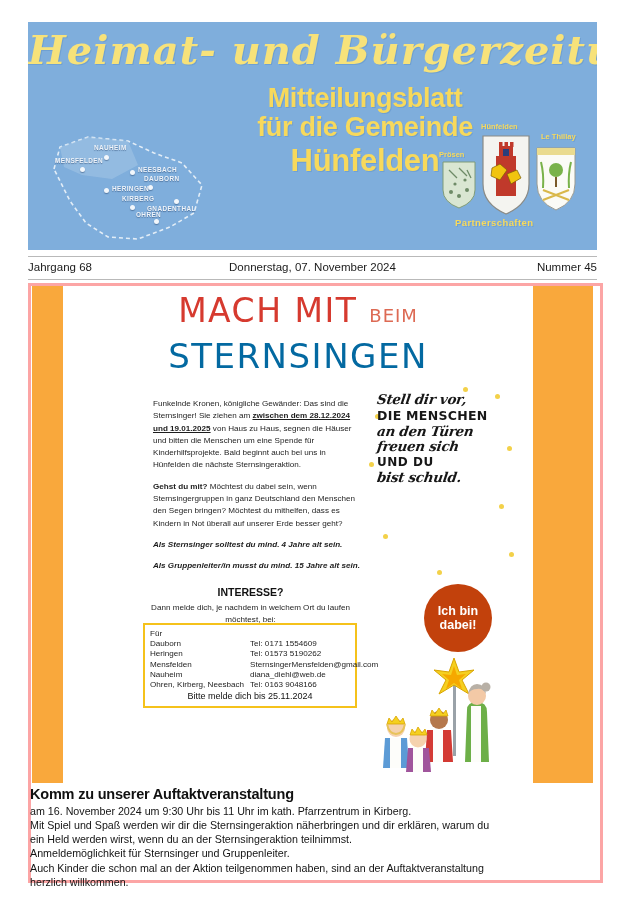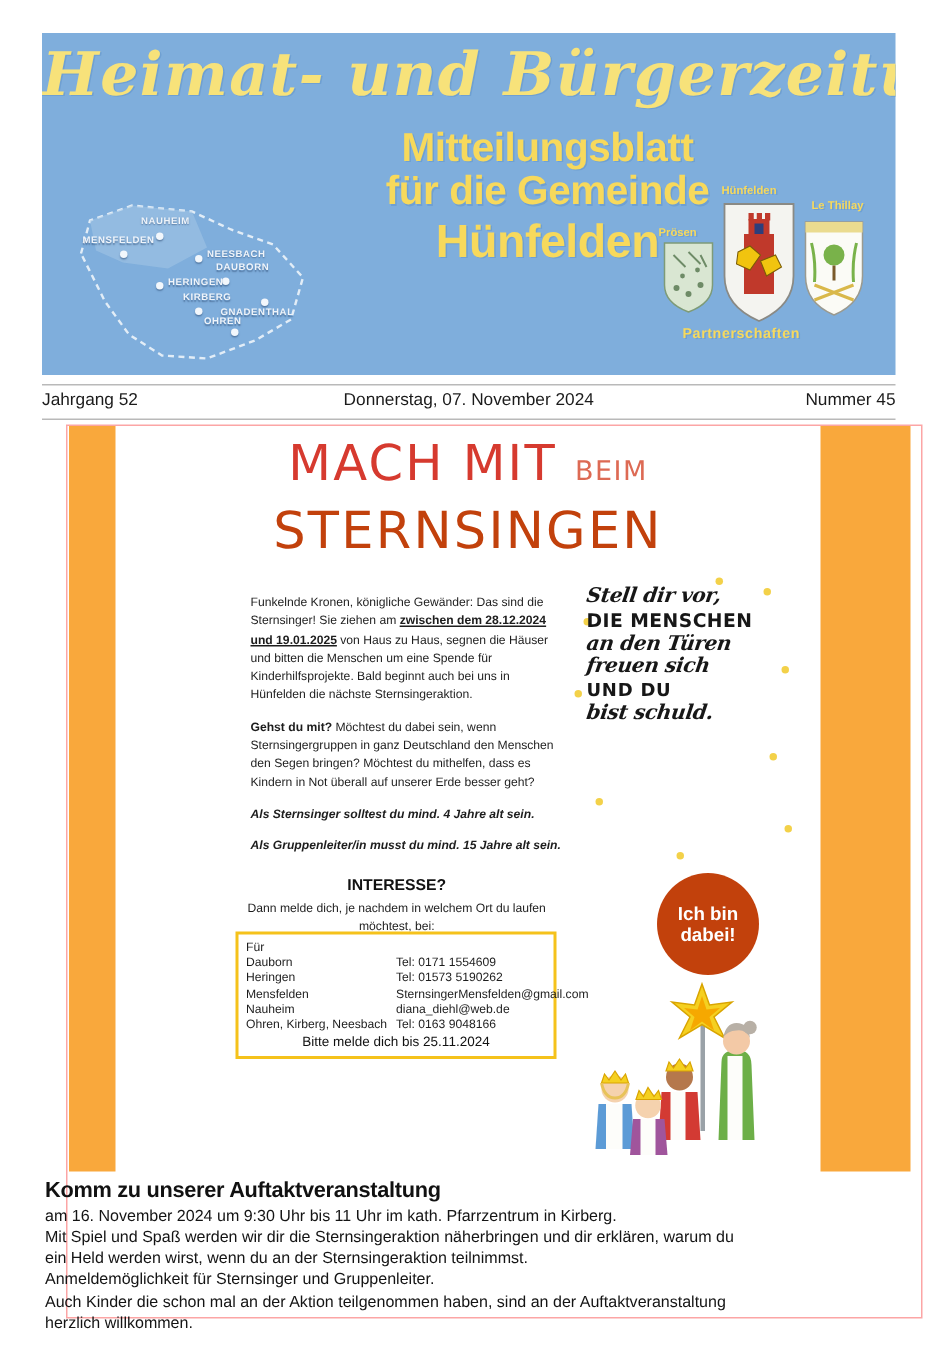--- a/index.html
+++ b/index.html
@@ -137,26 +137,26 @@
   .infobar .right { position: absolute; right: 0; top: 3px; }
   .rule-bot {
     position: absolute;
     left: 28px; top: 279px; width: 569px;
     height: 1px; background: #b9b9b9;
   }
 
   
   .sheet {
     position: absolute;
-    left: 44px;
+    left: 28px;
     top: 283px;
     width: 569px;
     height: 594px;
     background: #ffffff;
-    border: 1px solid #fca5a5;
+    border: 3px solid #fca5a5;
     overflow: hidden;
   }
   .bar-left {
     position: absolute;
     left: 1px; top: 0; width: 31px; height: 497px;
     background: #F9A83C;
   }
   .bar-right {
     position: absolute;
     left: 502px; top: 0; width: 60px; height: 497px;
@@ -178,21 +178,21 @@
     white-space: nowrap;
   }
   .hl-row1 .beim {
     font-size: 18px;
     letter-spacing: 1px;
     color: #DD6A54;
   }
   .hl-row2 {
     font-family: "DejaVu Sans", sans-serif;
     font-size: 34px;
-    color: #c2410c;
+    color: #0369a1;
     letter-spacing: 1.5px;
     margin-top: 6px;
     white-space: nowrap;
   }
 
   
   .copy {
     position: absolute;
     left: 106px;
     top: 112px;
@@ -414,21 +414,21 @@
       <path d="M104,40 Q107,52 106,66 M134,40 Q131,52 132,66" stroke="#79B24A" stroke-width="2" fill="none"></path>
       <path d="M106,68 L132,78 M132,68 L106,78" stroke="#D9B84A" stroke-width="2.2" fill="none"></path>
     </svg>
 
     <span class="coat-partner">Partnerschaften</span>
   </div>
 </div>
 
 <div class="rule-top"></div>
 <div class="infobar">
-  <span class="left">Jahrgang 52</span>
+  <span class="left">Jahrgang 68</span>
   <span class="center">Donnerstag, 07. November 2024</span>
   <span class="right">Nummer 45</span>
 </div>
 <div class="rule-bot"></div>
 
 <div class="sheet">
 
   <div class="bar-left"></div>
   <div class="bar-right"></div>
 

